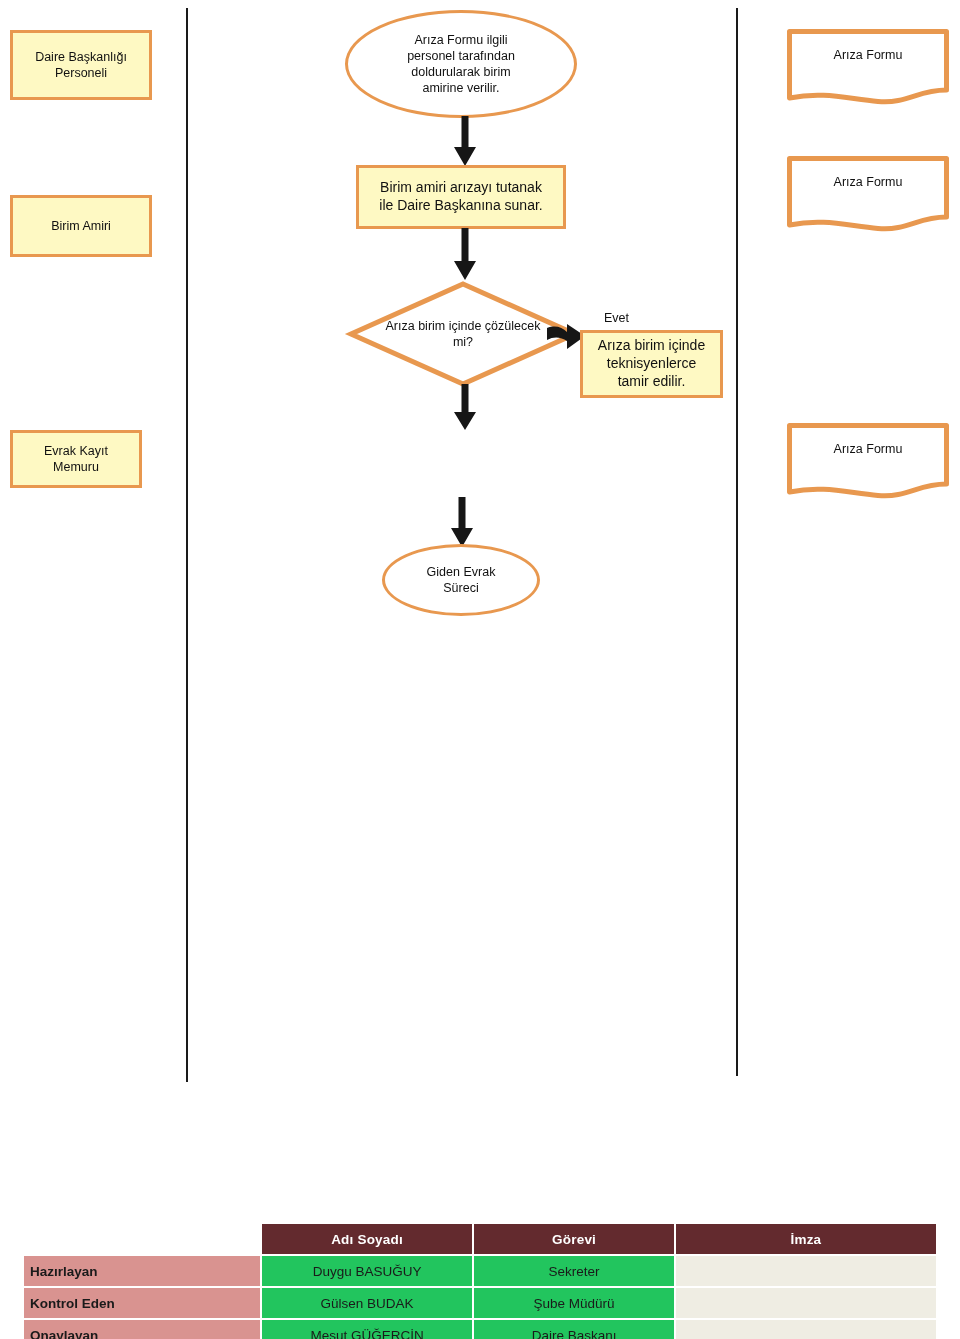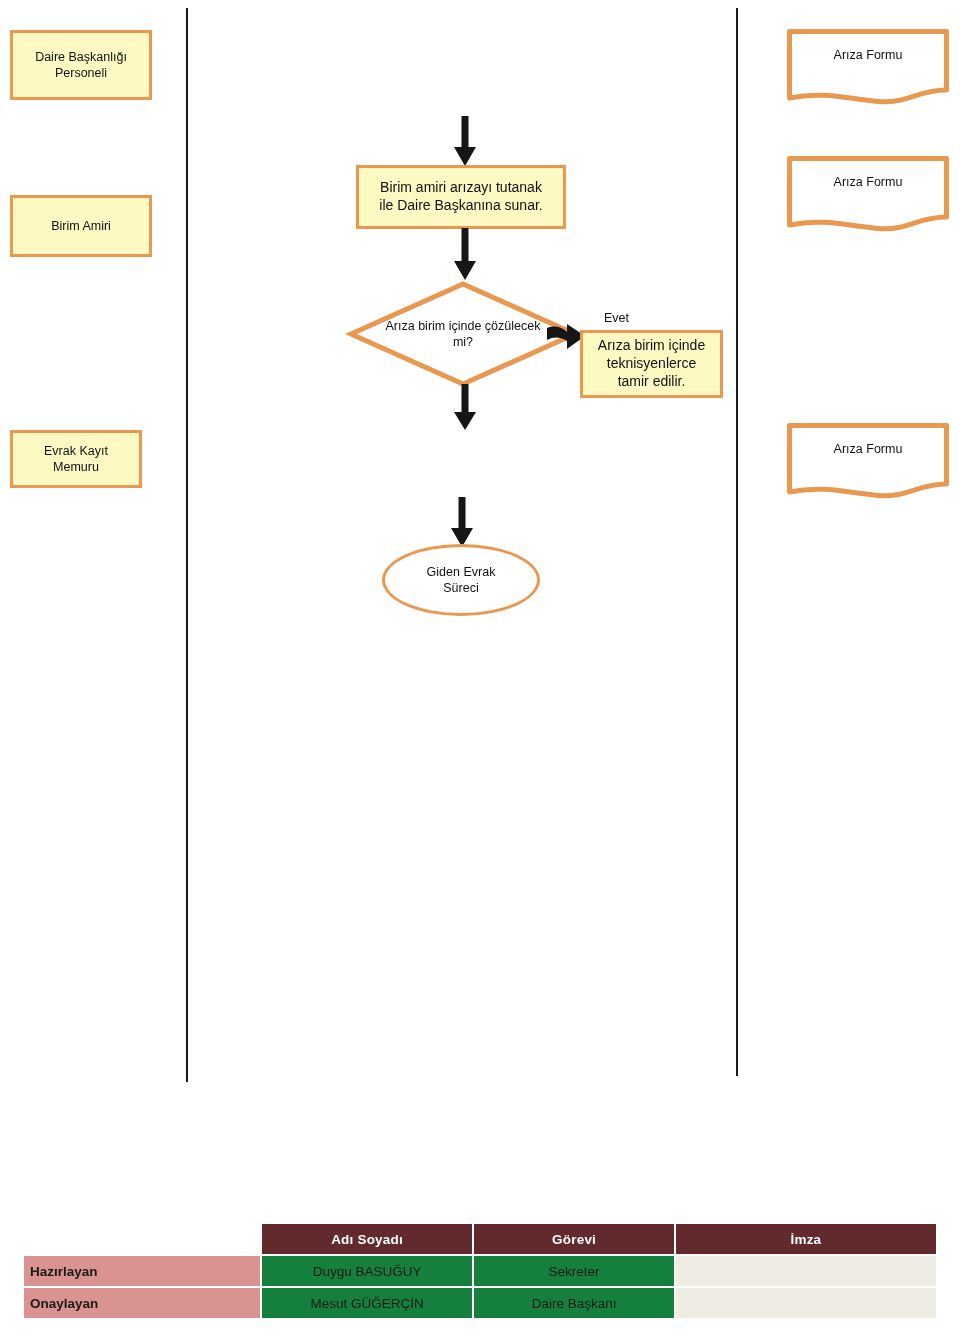--- a/index.html
+++ b/index.html
@@ -159,21 +159,21 @@
     letter-spacing: .2px;
   }
   .rowhead {
     background: #D99390;
     color: #1a1a1a;
     font-weight: bold;
     text-align: left;
     padding-left: 10px;
   }
   .cell {
-    background: #15803d;
+    background: #22c55e;
     color: #1a1a1a;
     text-align: center;
   }
   .cell-blank {
     background: #EFEDE3;
   }
   .col-name { width: 210px; }
   .col-role { width: 200px; }
   .col-sign { width: 268px; }
 </style>
@@ -192,20 +192,26 @@
 
   <div class="shape role-box" style="left:10px; top:163px; width:142px; height:62px;margin-top:32px;">
     <span class="txt">Birim Amiri</span>
   </div>
 
   <div class="shape role-box" style="left:10px; top:430px; width:132px; height:58px;">
     <span class="txt">Evrak Kayıt
 Memuru</span>
   </div>
 
+  <div class="ellipse" style="left:345px; top:10px; width:232px; height:108px;">
+    <span class="txt">Arıza Formu ilgili
+personel tarafından
+doldurularak birim
+amirine verilir.</span>
+  </div>
 
   <div class="arrow" style="left:452px; top:116px;">
     <svg width="26" height="52" viewBox="0 0 26 52">
       <path d="M9.5 0 H16.5 V31 H24 L13 50 L2 31 H9.5 Z" fill="#161616"></path>
     </svg>
   </div>
 
   <div class="shape proc-box" style="left:356px; top:165px; width:210px; height:64px;">
     <span class="txt">Birim amiri arızayı tutanak
 ile Daire Başkanına sunar.</span>
@@ -288,20 +294,26 @@
       </tr>
     </thead>
     <tbody>
       <tr>
         <td class="rowhead">Hazırlayan</td>
         <td class="cell">Duygu BASUĞUY</td>
         <td class="cell">Sekreter</td>
         <td class="cell cell-blank"></td>
       </tr>
       <tr>
+        <td class="rowhead">Kontrol Eden</td>
+        <td class="cell">Gülsen BUDAK</td>
+        <td class="cell">Şube Müdürü</td>
+        <td class="cell cell-blank"></td>
+      </tr>
+      <tr>
         <td class="rowhead">Onaylayan</td>
         <td class="cell">Mesut GÜĞERÇİN</td>
         <td class="cell">Daire Başkanı</td>
         <td class="cell cell-blank"></td>
       </tr>
     </tbody>
   </table>
 
 </div>
 

